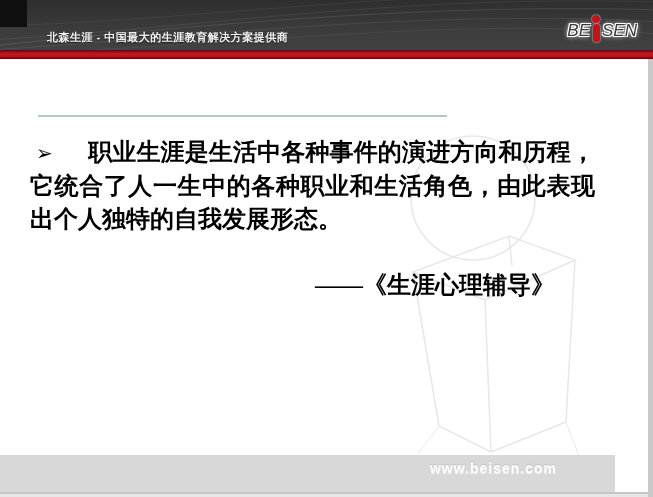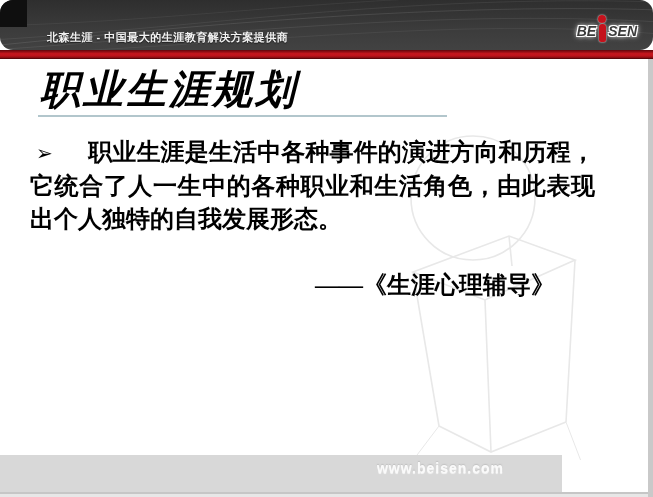--- a/index.html
+++ b/index.html
@@ -13,21 +13,20 @@
     font-family: "Liberation Serif", "DejaVu Serif", serif;
   }
 
   
   .header {
     position: absolute;
     top: 0; left: 0;
     width: 653px; height: 50px;
     background: linear-gradient(180deg, #2e2e2e 0%, #3b3b3b 55%, #424242 100%);
     overflow: hidden;
-    border-radius: 13px;
   }
   .header-waves { position: absolute; top: 0; left: 0; }
   .corner-block {
     position: absolute;
     top: 0; left: 0;
     width: 27px; height: 27px;
     background: #0f0f0f;
   }
   .header-tagline {
     position: absolute;
@@ -41,22 +40,22 @@
   }
   .logo {
     position: absolute;
     right: 16px; top: 17px;
     height: 28px;
     display: flex;
     align-items: center;
   }
   .logo-text {
     font-family: "Liberation Sans", "DejaVu Sans", sans-serif;
-    font-size: 14px;
-    font-weight: 700;
+    font-size: 17px;
+    font-weight: 400;
     font-style: italic;
     color: #3c3c3c;
     letter-spacing: 0px;
     text-shadow:
       -1px -1px 0 #ffffff, 1px -1px 0 #ffffff,
       -1px 1px 0 #ffffff, 1px 1px 0 #ffffff,
       0 0 4px #ffffff, 0 0 6px #dddddd;
   }
   .logo-person {
     position: relative;
@@ -147,21 +146,21 @@
     font-size: 24px;
     font-weight: bold;
     text-align: right;
     padding-right: 40px;
   }
 
   
   .footer {
     position: absolute;
     left: 0; top: 455px;
-    width: 562px; height: 37px;
+    width: 615px; height: 37px;
     background: #d8d8d8;
   }
   .footer-url {
     position: absolute;
     right: 58px; top: 5px;
     font-family: "Liberation Sans", "DejaVu Sans", sans-serif;
     font-size: 14px;
     font-weight: bold;
     letter-spacing: 1px;
     color: #fafafa;
@@ -209,21 +208,20 @@
       <path d="M28,152 L54,306"></path>
       <path d="M190,140 L181,302"></path>
       <path d="M100,180 L106,332"></path>
       <path d="M54,306 L106,332 L181,302"></path>
       <path d="M124,116 L127,146"></path>
       <path d="M54,306 L-40,430" stroke-width="1"></path>
       <path d="M181,302 L230,430" stroke-width="1"></path>
     </g>
   </svg>
 
-  <div class="title">职业生涯规划</div>
   <div class="title-underline"></div>
 
   <div class="body-area">
     <div class="para">
       <span class="bullet-marker">➢</span><span>职业生涯是生活中各种事件的演进方向和历程，它统合了人一生中的各种职业和生活角色，由此表现出个人独特的自我发展形态。</span>
     </div>
     <div class="citation">——《生涯心理辅导》</div>
   </div>
 
   <div class="footer">

